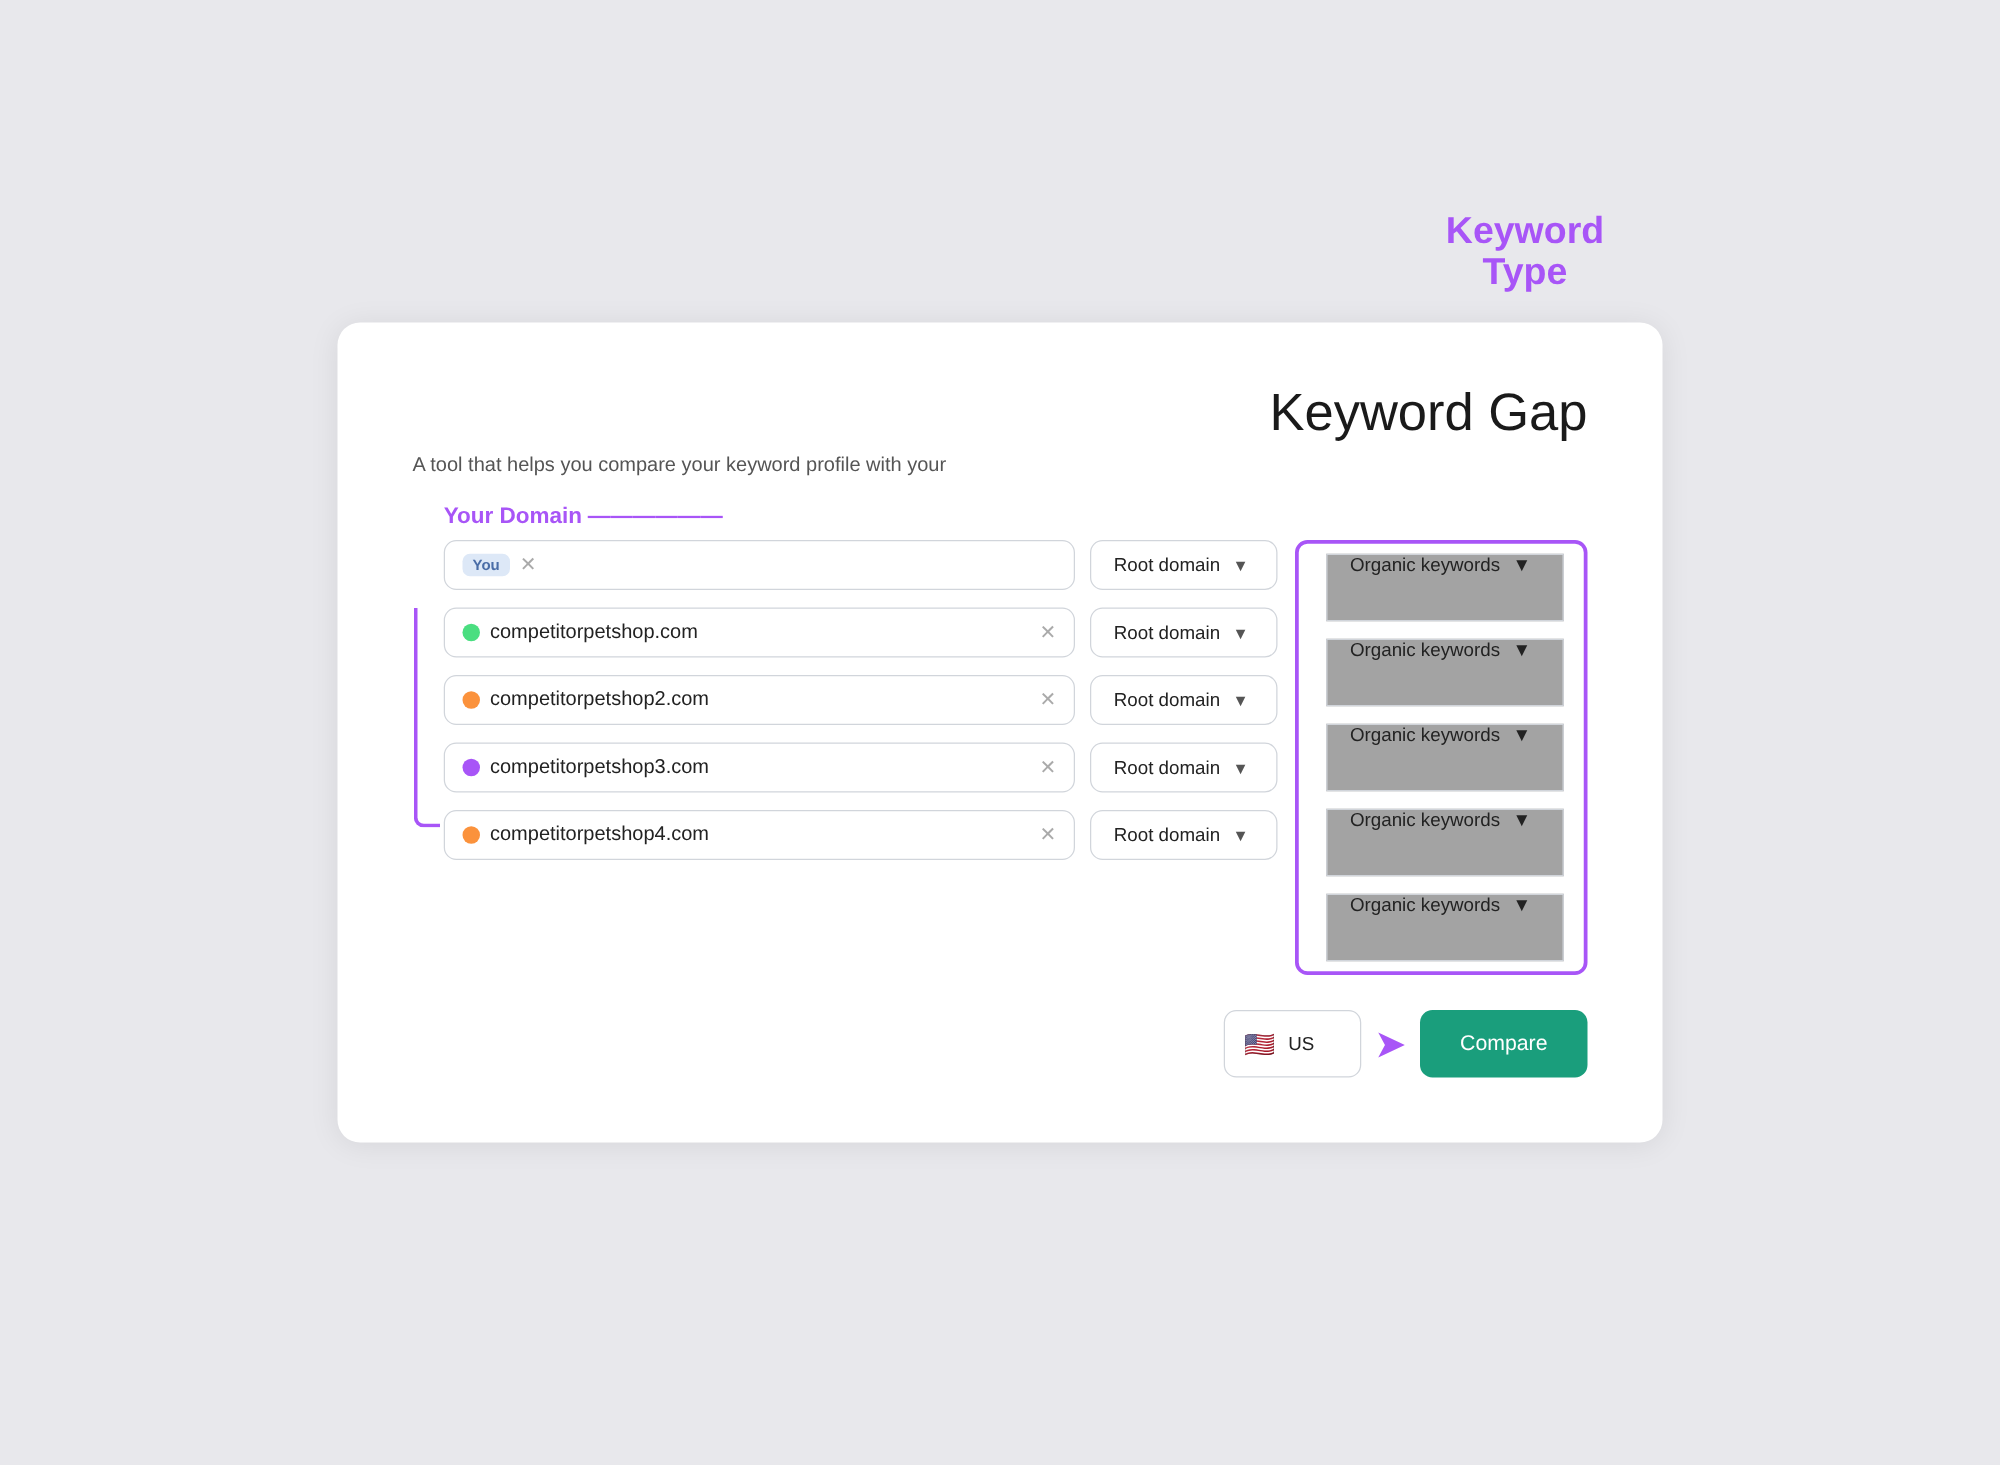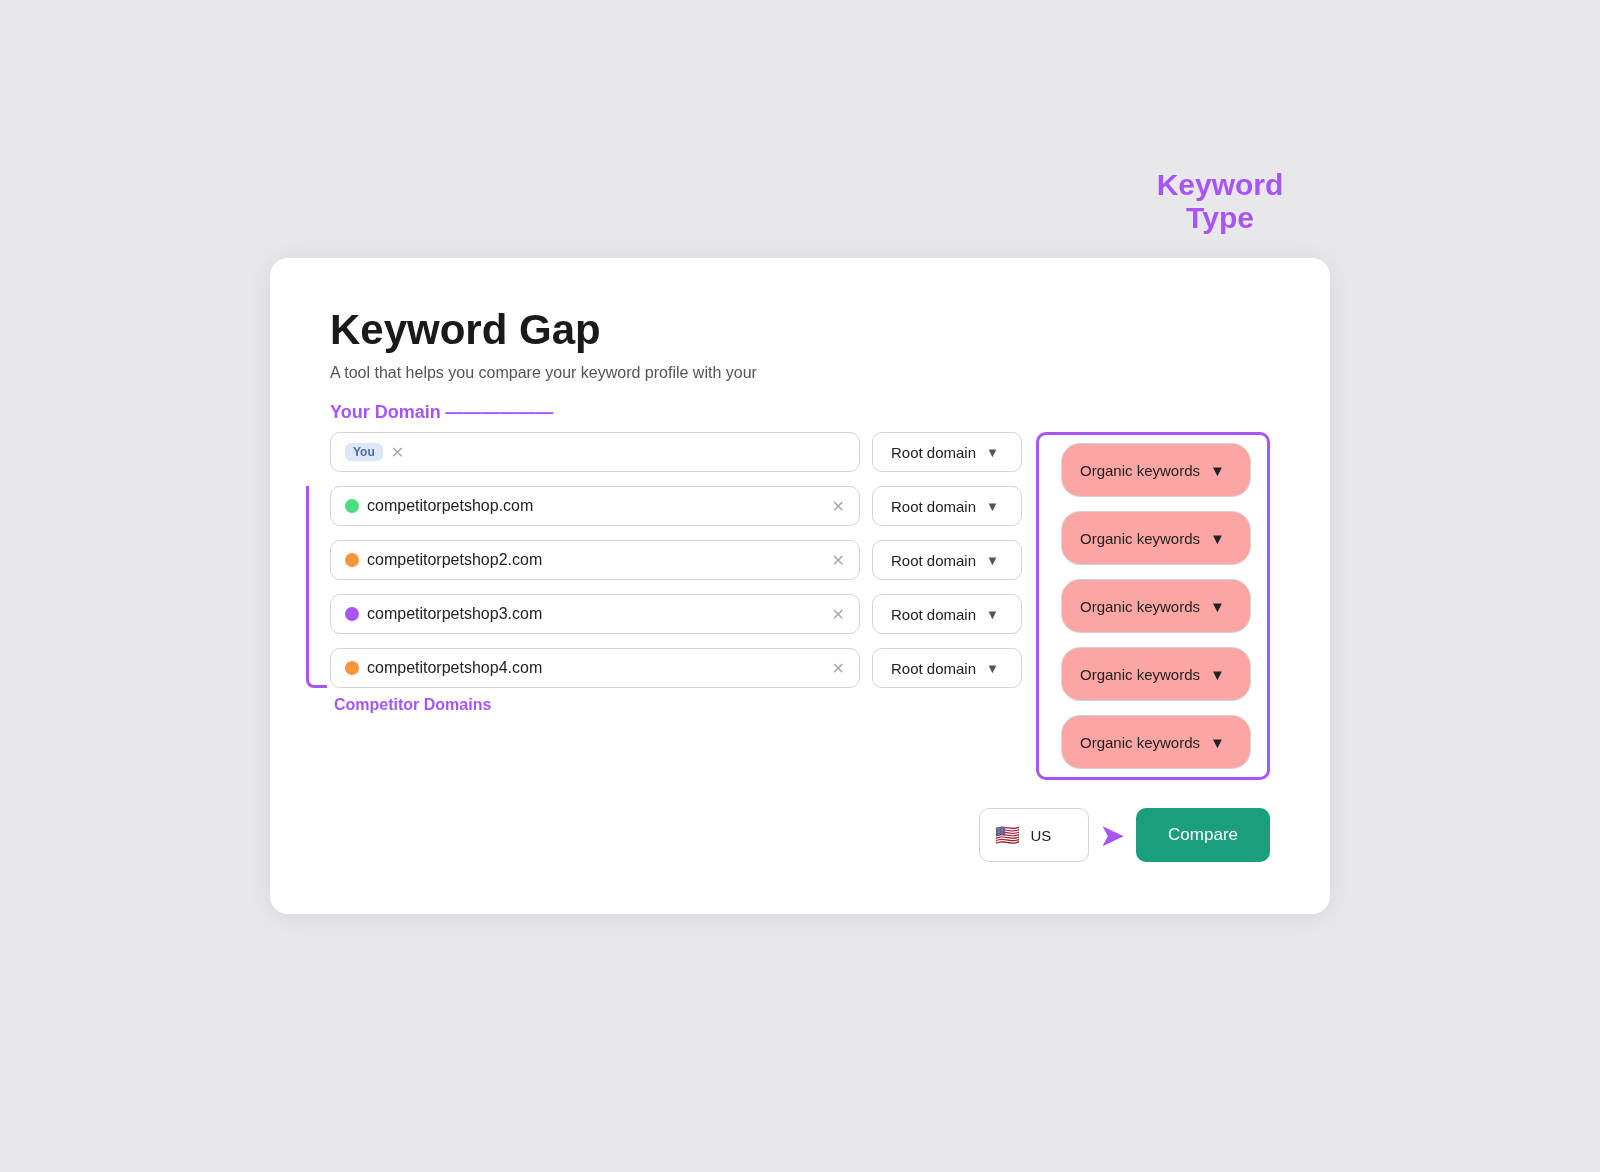--- a/index.html
+++ b/index.html
@@ -17,23 +17,23 @@
       background: #ffffff;
       border-radius: 18px;
       padding: 48px 60px 52px 60px;
       width: 1060px;
       max-width: 98vw;
       position: relative;
       box-shadow: 0 2px 24px rgba(0,0,0,0.08);
     }
 
     .page-title {
-      text-align: left;
+      text-align: right;
       font-size: 42px;
-      font-weight: 700;
+      font-weight: 400;
       color: #1a1a1a;
       margin-bottom: 10px;
     }
 
     .page-subtitle {
       text-align: left;
       color: #555;
       font-size: 16px;
       margin-bottom: 38px;
     }
@@ -103,26 +103,26 @@
       min-width: 150px;
     }
 
     .dropdown-btn .chevron {
       font-size: 13px;
       color: #555;
     }
 
     .keyword-dropdown {
       display: flex;
-      align-items: center;
+      align-items: flex-start;
       border: 1.5px solid #d1d5db;
-      border-radius: 19px;
+      border-radius: 0;
       padding: 0 18px;
       height: 54px;
-      background: #fca5a5;
+      background: #a3a3a3;
       font-size: 15px;
       color: #222;
       gap: 10px;
       white-space: nowrap;
       cursor: pointer;
       min-width: 190px;
     }
 
     
     .bottom-row {
@@ -207,21 +207,21 @@
   <h1 class="page-title">Keyword Gap</h1>
   <p class="page-subtitle">A tool that helps you compare your keyword profile with your</p>
 
   <div class="annotation-keyword-type">
     <span style="white-space:pre-line;">Keyword
 Type</span>
   </div>
 
   <div style="display:flex; gap:14px; align-items:flex-start; margin-top: 50px; position:relative;">
 
-    <div style="flex:1; display:flex; flex-direction:column; gap:14px; position:relative;">
+    <div style="flex:1; display:flex; flex-direction:column; gap:14px; position:relative;margin-left:25px;">
 
       <div style="position:absolute; top:-30px; left:0;">
         <span style="color:#a855f7; font-size:18px; font-weight:700;">Your Domain</span>
         <span style="color:#a855f7; font-size:18px; font-weight:700;"> ——————</span>
       </div>
 
       <div class="row">
         <div class="domain-input-wrap">
           <span class="dot-you">You</span>
           <span class="close-x">✕</span>
@@ -277,23 +277,20 @@
               <span class="domain-text">competitorpetshop4.com</span>
               <span class="close-x">✕</span>
             </div>
             <div class="dropdown-btn">
               <span>Root domain</span>
               <span class="chevron">▼</span>
             </div>
           </div>
         </div>
 
-        <div style="display:flex; align-items:center; margin-top:8px; gap:6px;">
-          <span style="color:#a855f7; font-size:16px; font-weight:700; margin-left:4px;">Competitor Domains</span>
-        </div>
       </div>
     </div>
 
     <div style="position:relative; display:flex; flex-direction:column; gap:14px; padding: 8px 16px 8px 22px; border: 3px solid #a855f7; border-radius: 10px; min-width: 210px;">
 
       <div class="keyword-dropdown">
         <span>Organic keywords</span>
         <span class="chevron">▼</span>
       </div>
 

